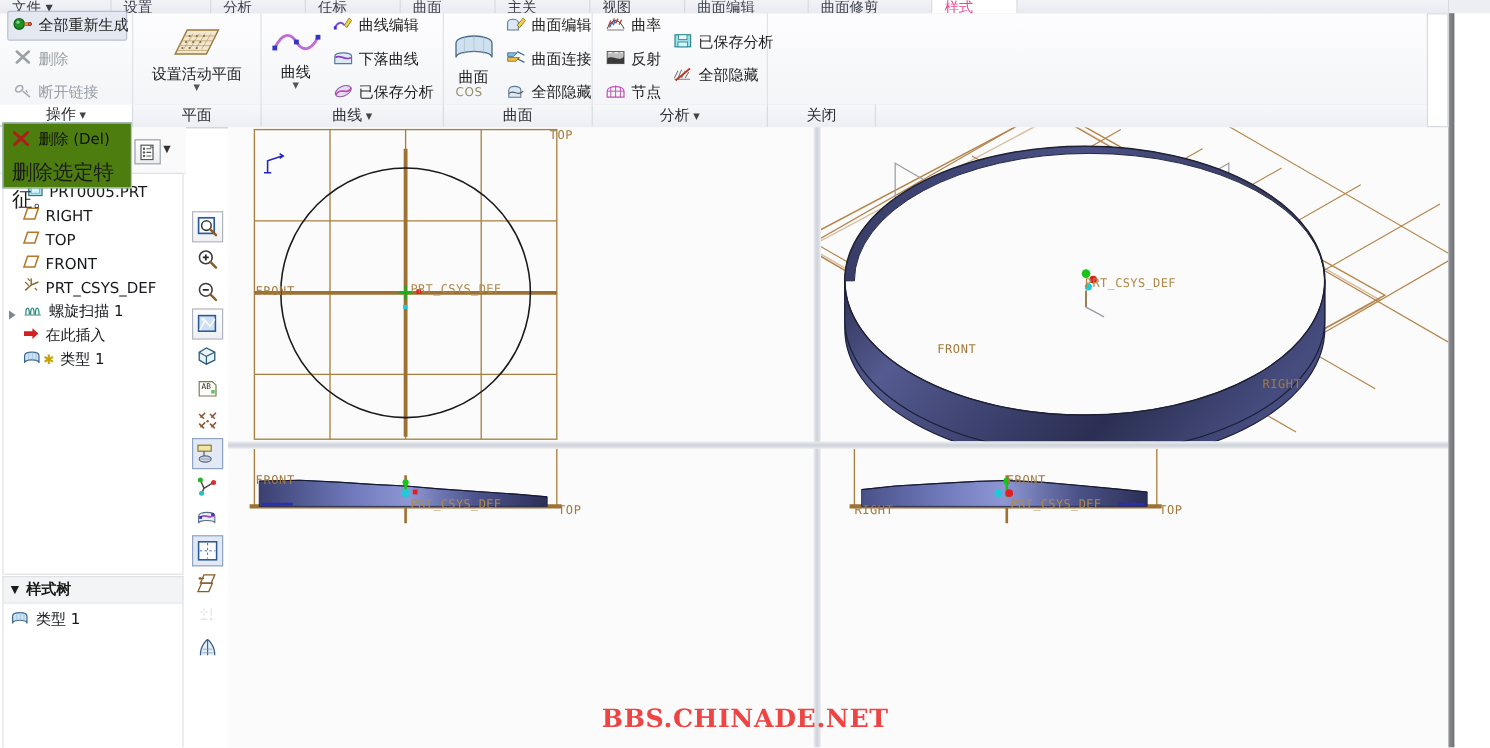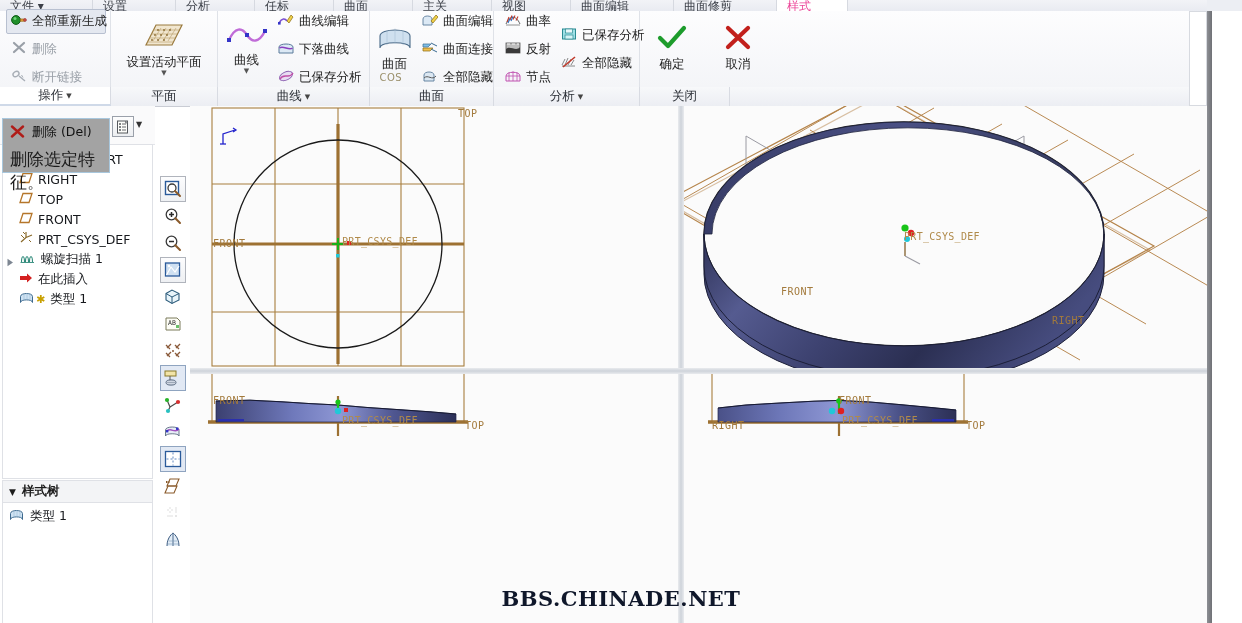--- a/index.html
+++ b/index.html
@@ -56,22 +56,22 @@
     border-bottom:1px solid #c9ccd4;
     display:flex;font-size:12.5px;color:#2a2e35;
   }
   .gtab{display:flex;align-items:center;justify-content:center;gap:3px;
         border-right:1px solid #d8dbe2;box-sizing:border-box;height:19px;}
   .gtab.first{background:#ffffff;border-bottom:2px solid #cfd9e8;}
   .gtab .car{font-size:7px;color:#444;}
 
   
   .tooltip{
-    position:absolute;left:2px;top:118px;width:108px;height:55px;
-    background:#a3a3a3;border:1px solid #a8c7dd;box-sizing:border-box;
+    position:absolute;left:2px;top:102px;width:108px;height:55px;
+    background:#4d7c0f;border:1px solid #a8c7dd;box-sizing:border-box;
     padding:5px 7px;z-index:40;
   }
   .tt-title{display:flex;align-items:center;gap:7px;font-size:12.5px;color:#111;}
   .tt-body{margin-top:7px;font-size:17px;color:#1b1b1b;}
 
   
   .leftpanel{position:absolute;left:0;top:106px;width:155px;height:517px;background:#ffffff;}
   .tree-toolbar{position:absolute;left:0;top:0;width:155px;height:38px;
      background:#fafafb;border-bottom:1px solid #e3e5ea;}
   .tbbtn{position:absolute;display:flex;align-items:center;justify-content:center;
@@ -108,21 +108,21 @@
      background:linear-gradient(90deg,#e9ebee,#ced3da,#e9ebee);}
   .divider-h{position:absolute;left:0;top:262px;width:1017px;height:6px;
      background:linear-gradient(#e9ebee,#ced3da,#e9ebee);}
   .vlabel{position:absolute;font-family:"DejaVu Sans Mono","Liberation Mono",monospace;
      font-size:10px;color:#a37a3c;letter-spacing:.5px;white-space:nowrap;}
   .csyslabel{position:absolute;font-family:"DejaVu Sans Mono","Liberation Mono",monospace;
      font-size:10px;color:#b08a4a;letter-spacing:.3px;white-space:nowrap;}
 
   .watermark{position:absolute;left:0;top:586px;width:1242px;text-align:center;
      font-family:"DejaVu Serif","Liberation Serif",serif;font-weight:bold;font-size:21px;
-     color:#0f172a;letter-spacing:.5px;}
+     color:#ef4444;letter-spacing:.5px;}
 
   .rightgutter{position:absolute;left:1207px;top:0;width:35px;height:623px;background:#ffffff;}
   .rightgutter .sb{position:absolute;left:0;top:0;width:5px;height:623px;
      background:linear-gradient(90deg,#8d8f94,#6f7176);}
   .topright-panel{position:absolute;left:1207px;top:0;width:35px;height:11px;background:#eceef3;}
 
   .scroll-strip{position:absolute;left:1189px;top:11px;width:18px;height:95px;
      background:#ffffff;border:1px solid #d7dae0;box-sizing:border-box;}
 </style>
 </head>
@@ -348,40 +348,20 @@
               <path d="M1 10 L4 4 M4 10 L7 3 M7 10 L10 4 M10 10 L13 5" stroke="#7a7a7a" stroke-width=".9"></path>
               <path d="M1 11 L14 11" stroke="#7a7a7a" stroke-width=".9"></path>
               <path d="M2 12 L14 2" stroke="#c0392b" stroke-width="1.6"></path>
             </svg>
           </span>
           <span class="lbl">全部隐藏</span>
         </div>
       </div>
     </div>
 
-    <div class="rgroup" style="width:130px;border-right:none;justify-content:center">
-      <div class="okcancel">
-        <div class="okbtn">
-          <span>
-            <svg width="30" height="26" viewBox="0 0 30 26">
-              <path d="M3 13 L11 21 L27 3" fill="none" stroke="#1d9c2c" stroke-width="4.2" stroke-linecap="round" stroke-linejoin="round"></path>
-            </svg>
-          </span>
-          <span class="cap">确定</span>
-        </div>
-        <div class="okbtn">
-          <span>
-            <svg width="30" height="26" viewBox="0 0 30 26">
-              <path d="M5 3 L25 22 M25 3 L5 22" fill="none" stroke="#c2201c" stroke-width="4.2" stroke-linecap="round"></path>
-            </svg>
-          </span>
-          <span class="cap">取消</span>
-        </div>
-      </div>
-    </div>
   </div>
 
   <div class="grouptabs">
     <div class="gtab first" style="width:111px">
       <span>操作</span>
       <span class="car">▼</span>
     </div>
     <div class="gtab" style="width:107px">
       <span>平面</span>
     </div>

